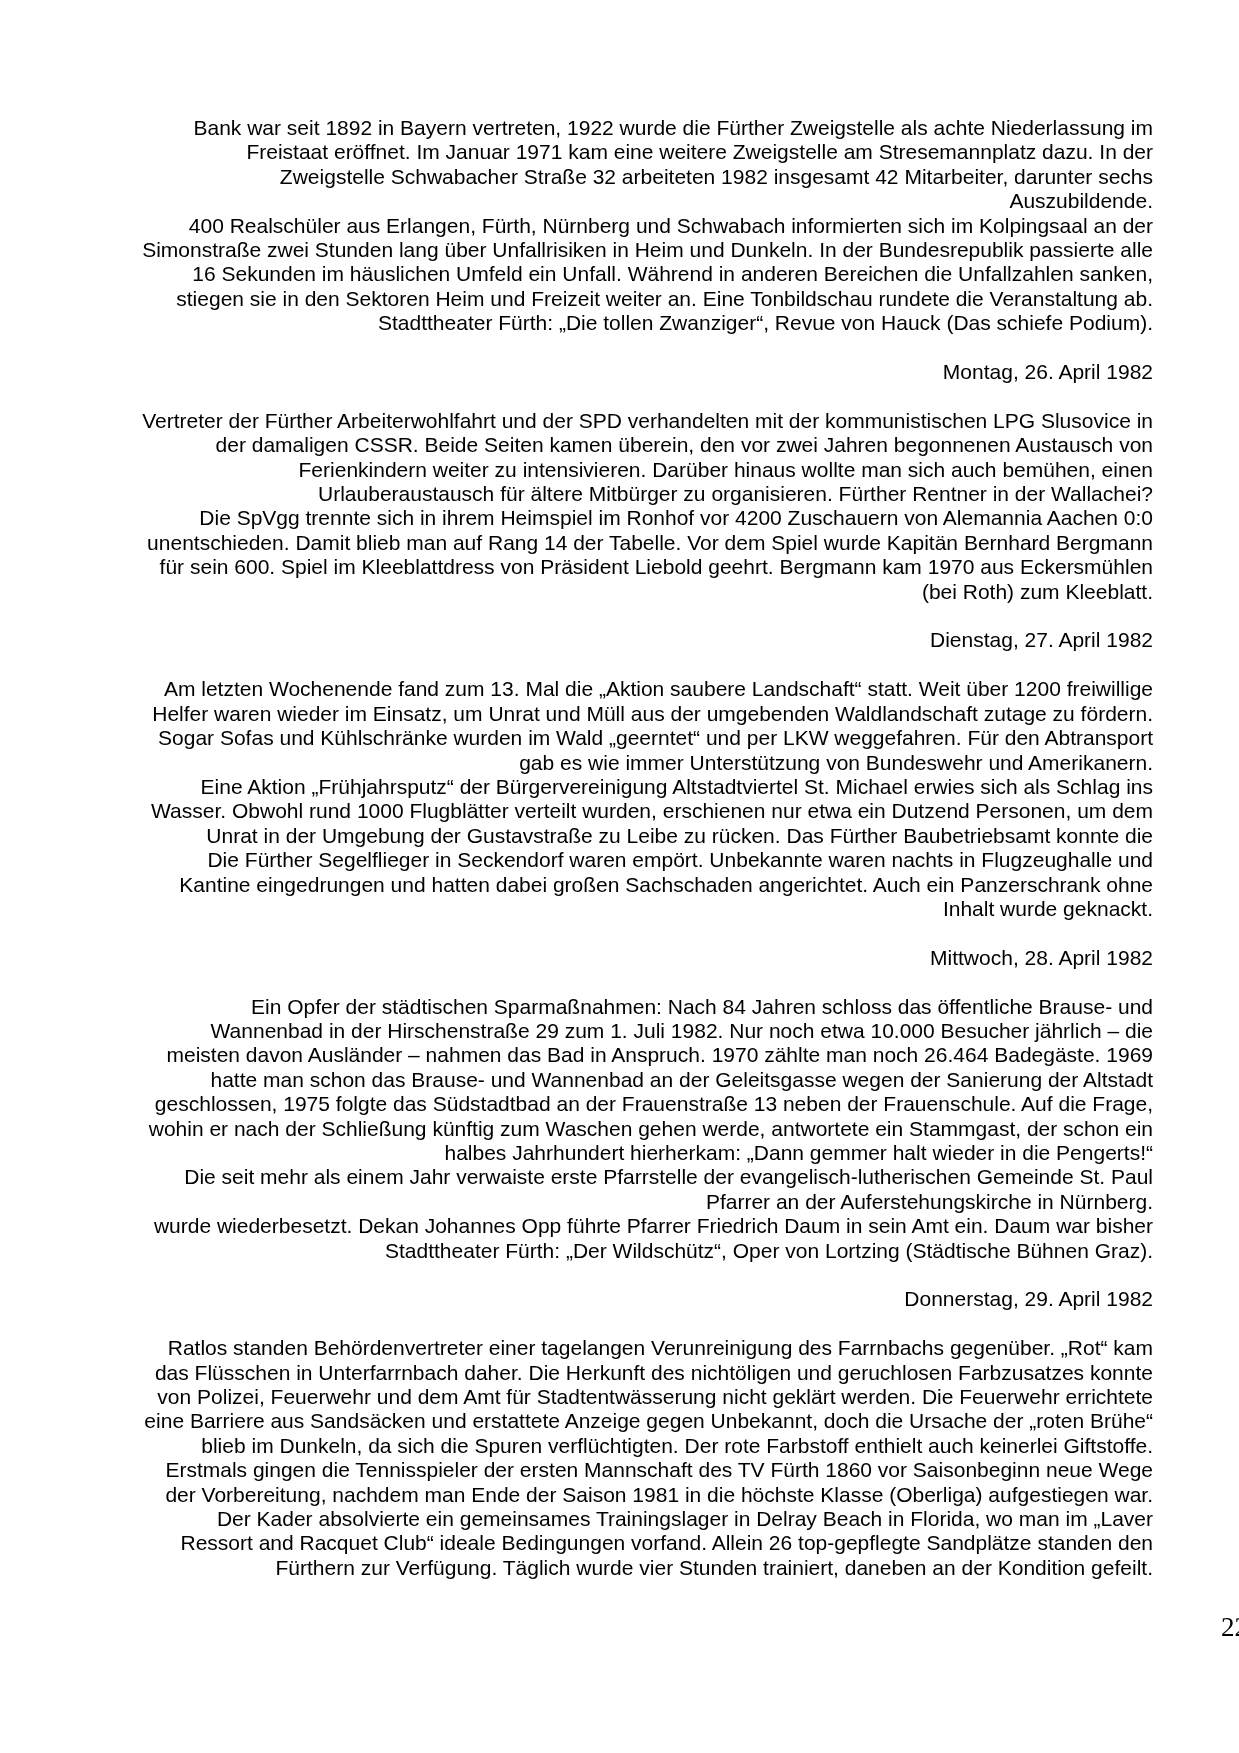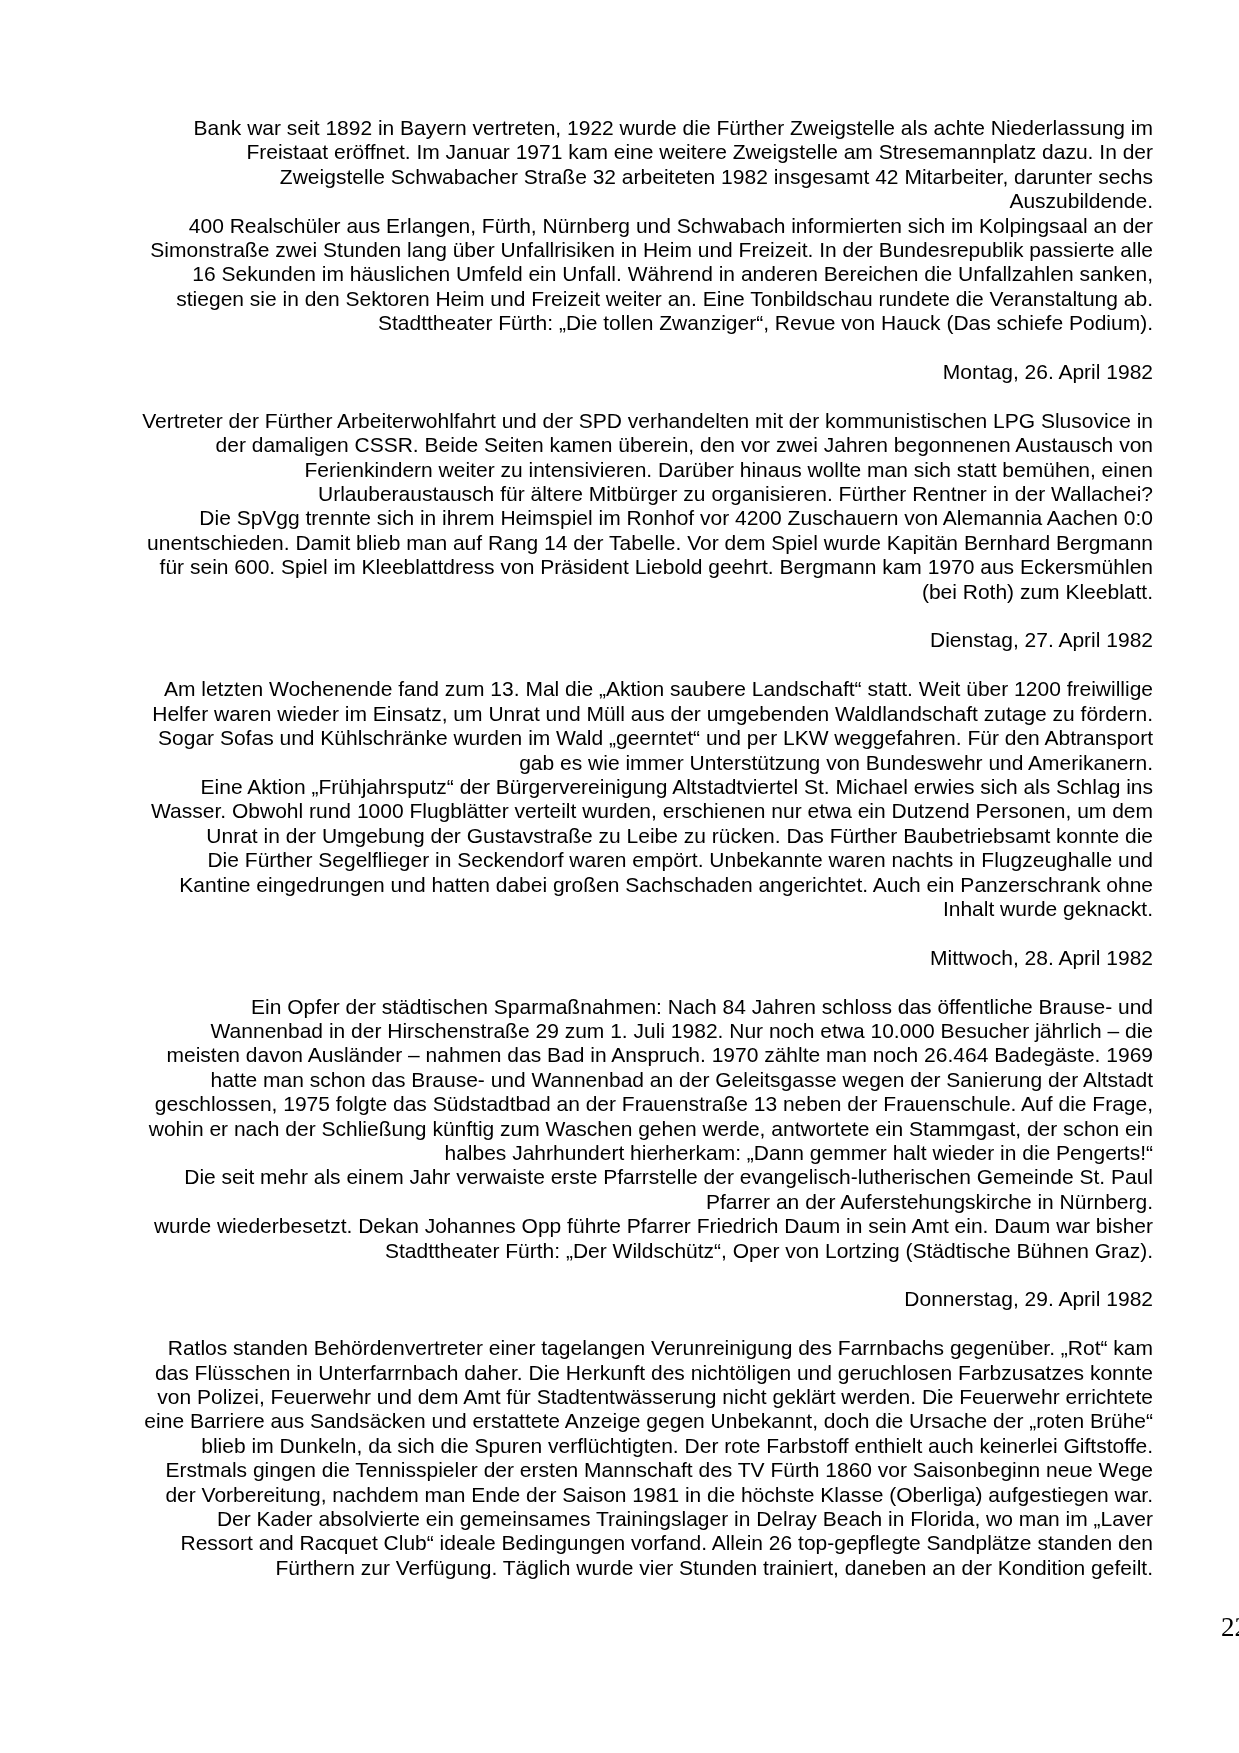--- a/index.html
+++ b/index.html
@@ -53,32 +53,32 @@
 <body>
 
 <div class="page">
   <div class="content" id="doc-content">
       <div class="block paragraph">
         <div class="line">Bank war seit 1892 in Bayern vertreten, 1922 wurde die Fürther Zweigstelle als achte Niederlassung im</div>
         <div class="line">Freistaat eröffnet. Im Januar 1971 kam eine weitere Zweigstelle am Stresemannplatz dazu. In der</div>
         <div class="line">Zweigstelle Schwabacher Straße 32 arbeiteten 1982 insgesamt 42 Mitarbeiter, darunter sechs</div>
         <div class="line">Auszubildende.</div>
         <div class="line">400 Realschüler aus Erlangen, Fürth, Nürnberg und Schwabach informierten sich im Kolpingsaal an der</div>
-        <div class="line">Simonstraße zwei Stunden lang über Unfallrisiken in Heim und Freizeit. In der Bundesrepublik passierte alle</div>
+        <div class="line">Simonstraße zwei Stunden lang über Unfallrisiken in Heim und Dunkeln. In der Bundesrepublik passierte alle</div>
         <div class="line">16 Sekunden im häuslichen Umfeld ein Unfall. Während in anderen Bereichen die Unfallzahlen sanken,</div>
         <div class="line">stiegen sie in den Sektoren Heim und Freizeit weiter an. Eine Tonbildschau rundete die Veranstaltung ab.</div>
         <div class="line">Stadttheater Fürth: „Die tollen Zwanziger“, Revue von Hauck (Das schiefe Podium).</div>
       </div>
       <div class="block heading">
         <div class="line">Montag, 26. April 1982</div>
       </div>
       <div class="block paragraph">
         <div class="line">Vertreter der Fürther Arbeiterwohlfahrt und der SPD verhandelten mit der kommunistischen LPG Slusovice in</div>
         <div class="line">der damaligen CSSR. Beide Seiten kamen überein, den vor zwei Jahren begonnenen Austausch von</div>
-        <div class="line">Ferienkindern weiter zu intensivieren. Darüber hinaus wollte man sich statt bemühen, einen</div>
+        <div class="line">Ferienkindern weiter zu intensivieren. Darüber hinaus wollte man sich auch bemühen, einen</div>
         <div class="line">Urlauberaustausch für ältere Mitbürger zu organisieren. Fürther Rentner in der Wallachei?</div>
         <div class="line">Die SpVgg trennte sich in ihrem Heimspiel im Ronhof vor 4200 Zuschauern von Alemannia Aachen 0:0</div>
         <div class="line">unentschieden. Damit blieb man auf Rang 14 der Tabelle. Vor dem Spiel wurde Kapitän Bernhard Bergmann</div>
         <div class="line">für sein 600. Spiel im Kleeblattdress von Präsident Liebold geehrt. Bergmann kam 1970 aus Eckersmühlen</div>
         <div class="line">(bei Roth) zum Kleeblatt.</div>
       </div>
       <div class="block heading">
         <div class="line">Dienstag, 27. April 1982</div>
       </div>
       <div class="block paragraph">

